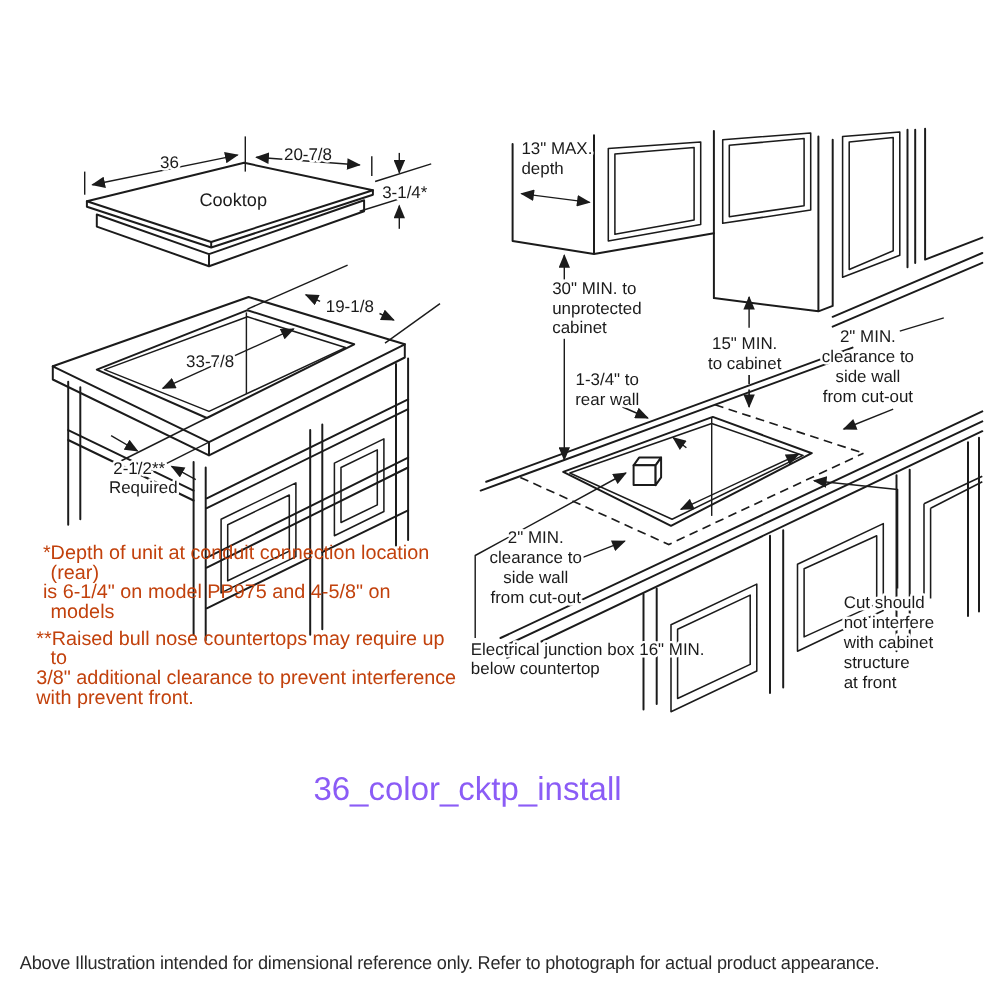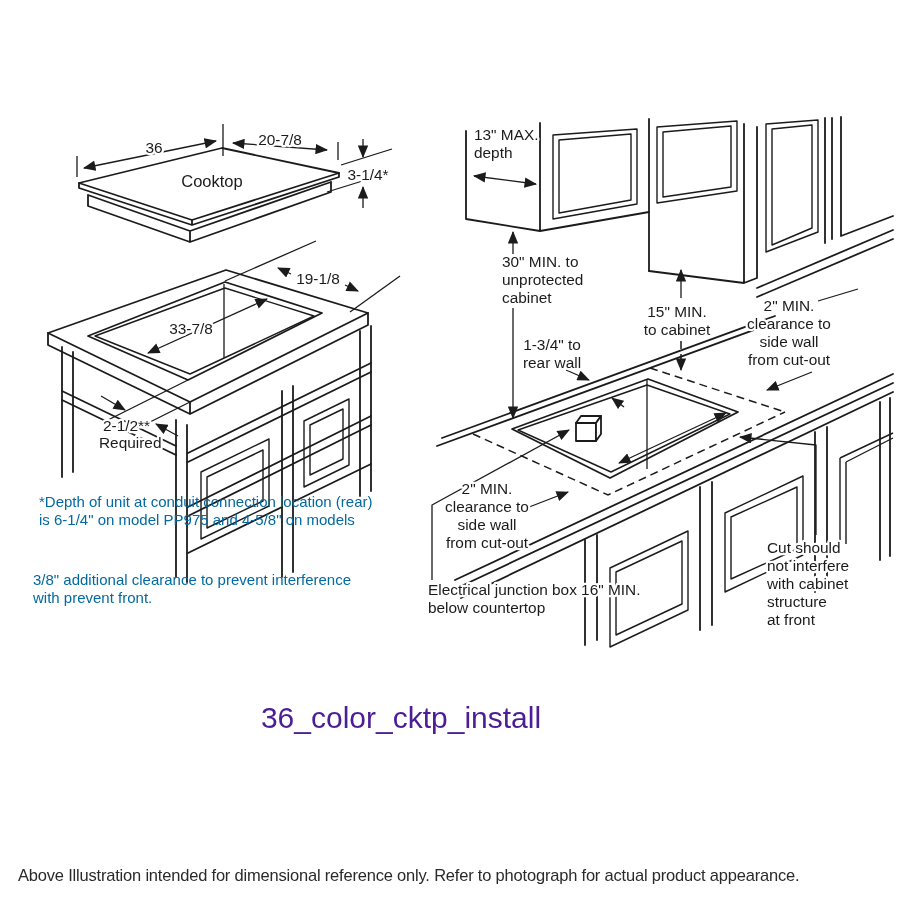--- a/index.html
+++ b/index.html
@@ -14,25 +14,25 @@
     font-size:15.4px;fill:#1b1b1b;
     paint-order:stroke;stroke:#ffffff;stroke-width:4.5px;stroke-linejoin:round;
   }
   svg text.mid{text-anchor:middle;}
   svg text.big{font-size:16.5px;}
   .o{fill:none;stroke:#1b1b1b;stroke-width:1.8;stroke-linejoin:round;stroke-linecap:round;}
   .o2{fill:none;stroke:#1b1b1b;stroke-width:1.4;stroke-linejoin:round;}
   .t{fill:none;stroke:#1b1b1b;stroke-width:1.3;stroke-linejoin:round;}
   .d{fill:none;stroke:#1b1b1b;stroke-width:1.5;stroke-dasharray:8 5;}
   .filled{fill:#ffffff;stroke:#1b1b1b;stroke-width:1.8;stroke-linejoin:round;}
-  .note{position:absolute;font-size:15px;line-height:18px;color:#0369a1;width:370px;}
+  .note{position:absolute;font-size:18px;line-height:18px;color:#c2410c;width:370px;}
   .note1{left:46px;top:493px;text-indent:-7px;}
   .note2{left:46px;top:571px;text-indent:-13px;}
-  #figure-title{position:absolute;left:401px;top:701px;transform:translateX(-50%);
-    font-size:30px;color:#4c1d95;white-space:nowrap;}
+  #figure-title{position:absolute;left:425px;top:701px;transform:translateX(-50%);
+    font-size:30px;color:#8b5cf6;white-space:nowrap;}
   #footer-caption{position:absolute;left:18px;top:866px;font-size:17px;color:#2a2a2a;
     white-space:nowrap;transform:scaleX(0.97);transform-origin:left center;letter-spacing:-0.2px;}
 </style>
 </head>
 <body>
 
 <div id="canvas">
 
 <svg width="900" height="900" viewBox="0 0 900 900">
   <defs>
@@ -196,20 +196,21 @@
     <text x="767" y="607">structure</text>
     <text x="767" y="625">at front</text>
   </g>
 </svg>
 
   <div class="note note1">
     <div>*Depth of unit at conduit connection location (rear)</div>
     <div>is 6-1/4" on model PP975 and 4-5/8" on models</div>
   </div>
   <div class="note note2">
+    <div>**Raised bull nose countertops may require up to</div>
     <div>3/8" additional clearance to prevent interference</div>
     <div>with prevent front.</div>
   </div>
 
   <div id="figure-title">36_color_cktp_install</div>
 
   <div id="footer-caption">Above Illustration intended for dimensional reference only. Refer to photograph for actual product appearance.</div>
 
 </div>
 

